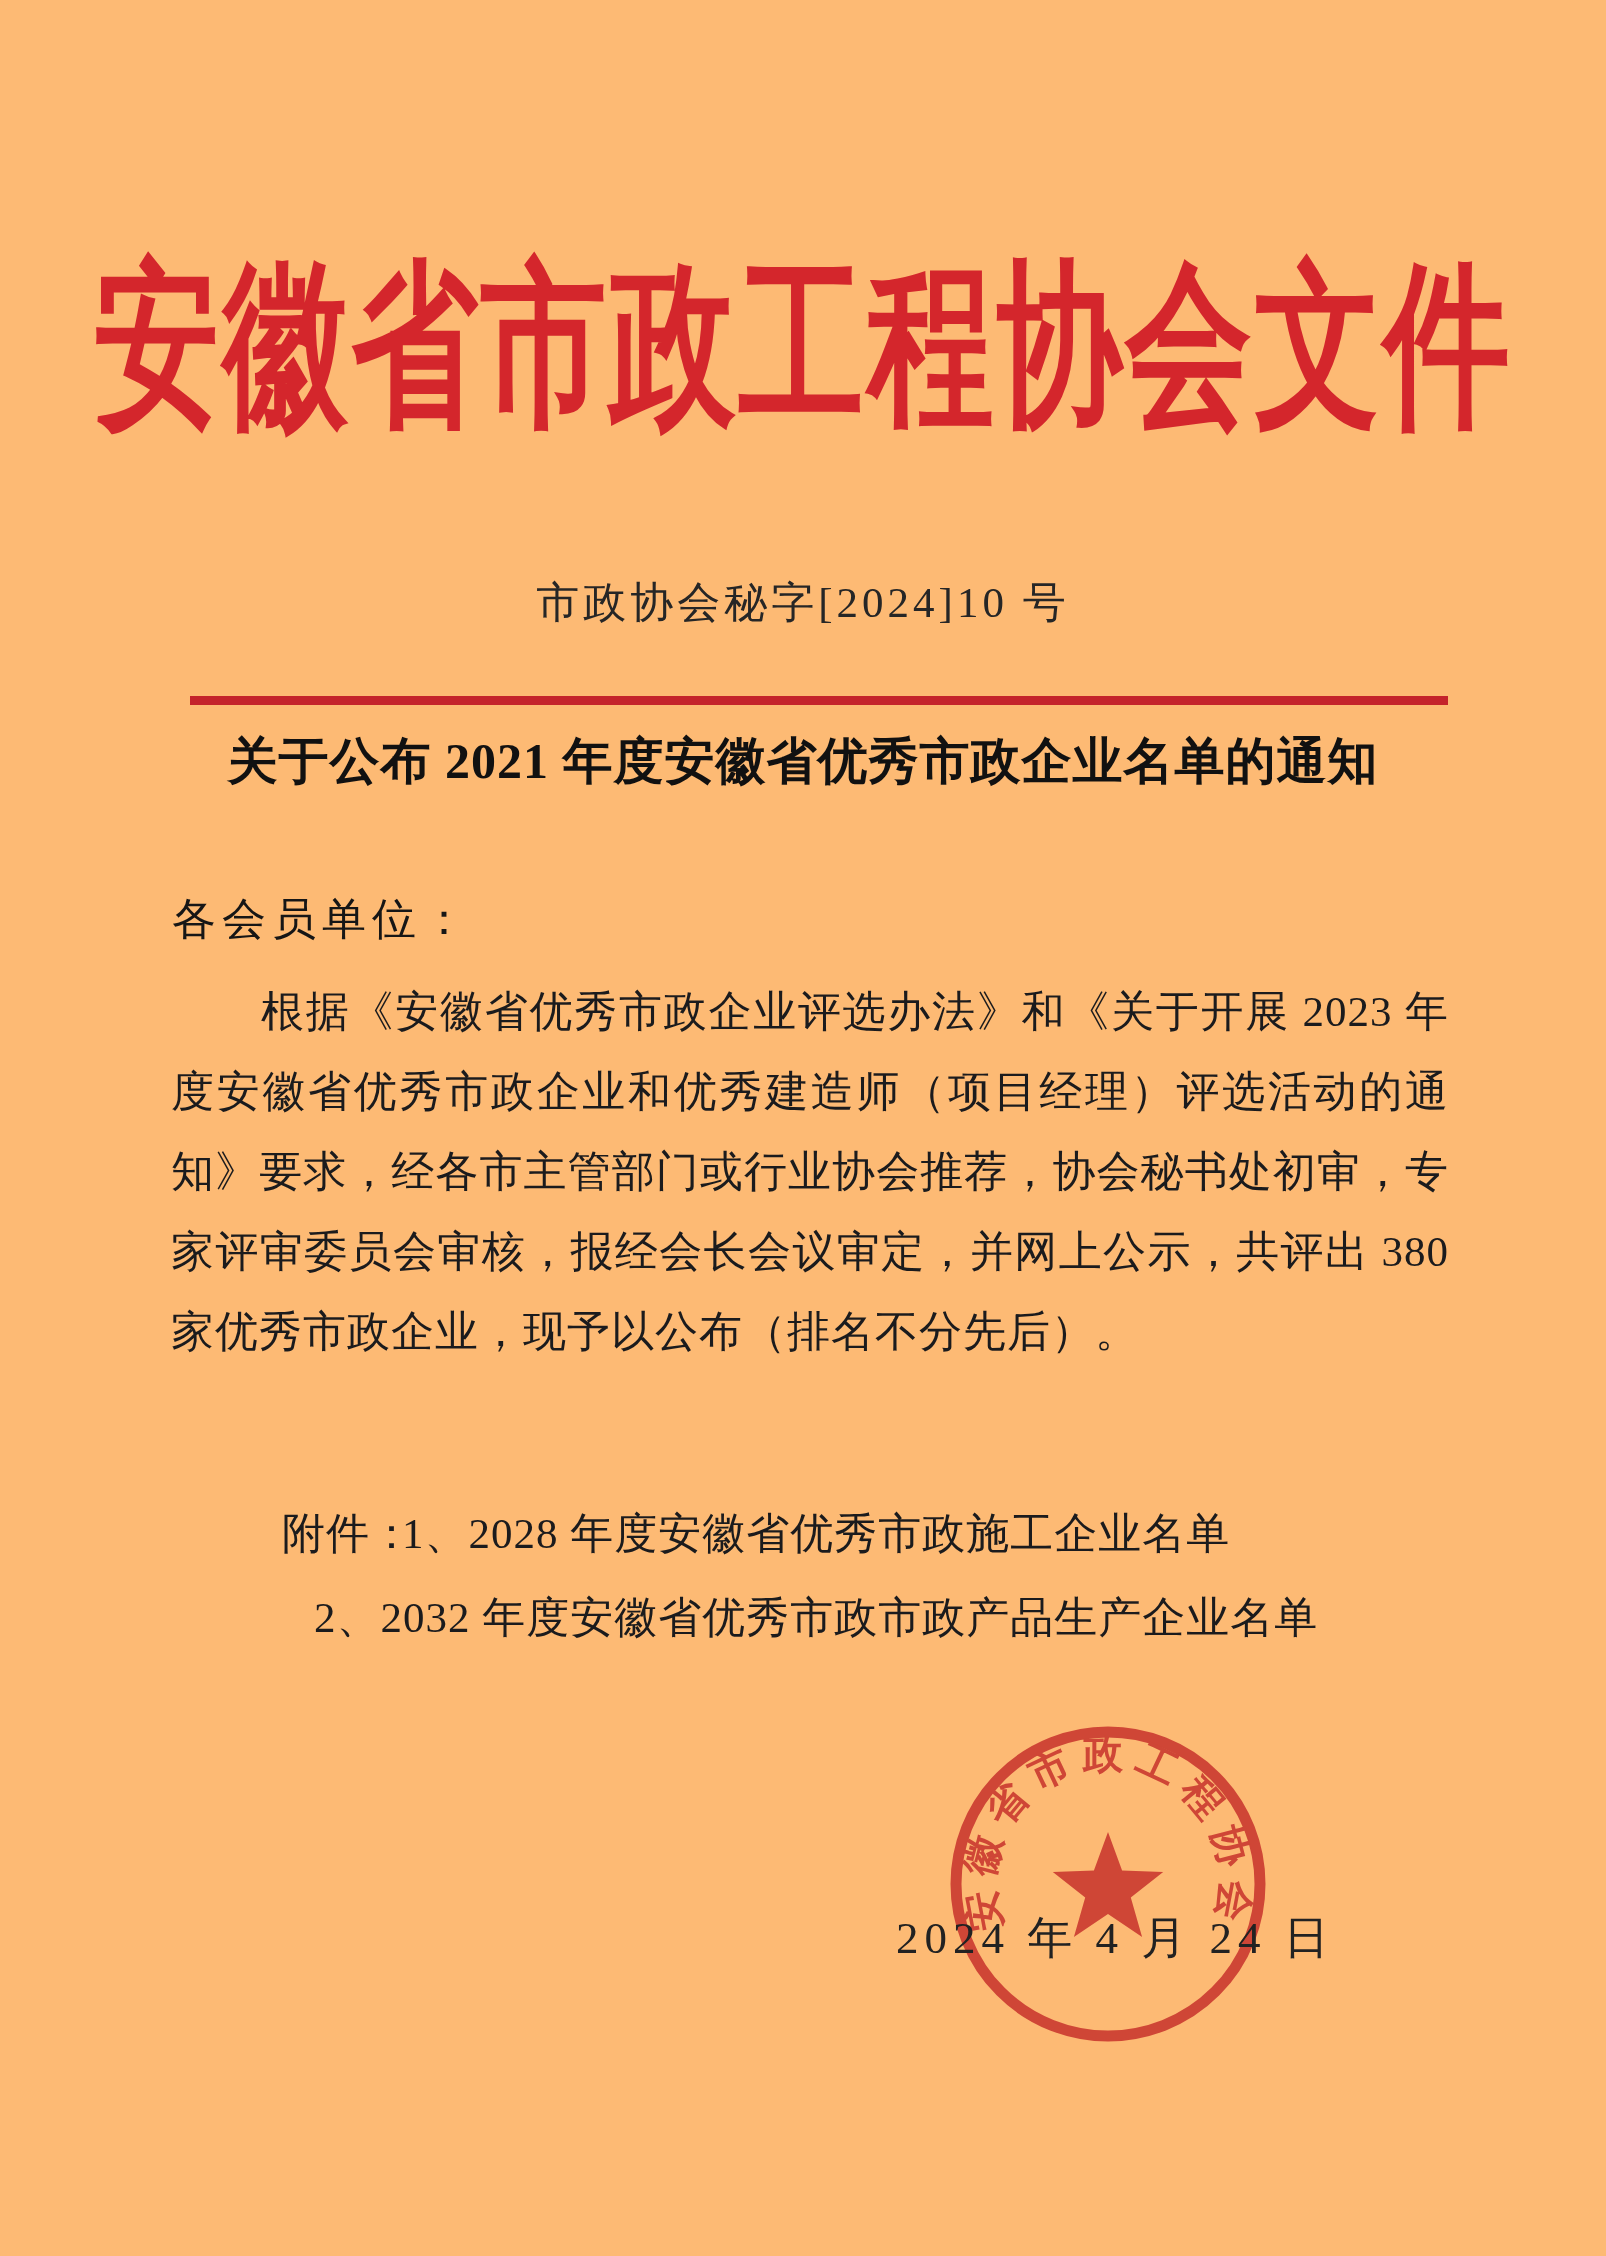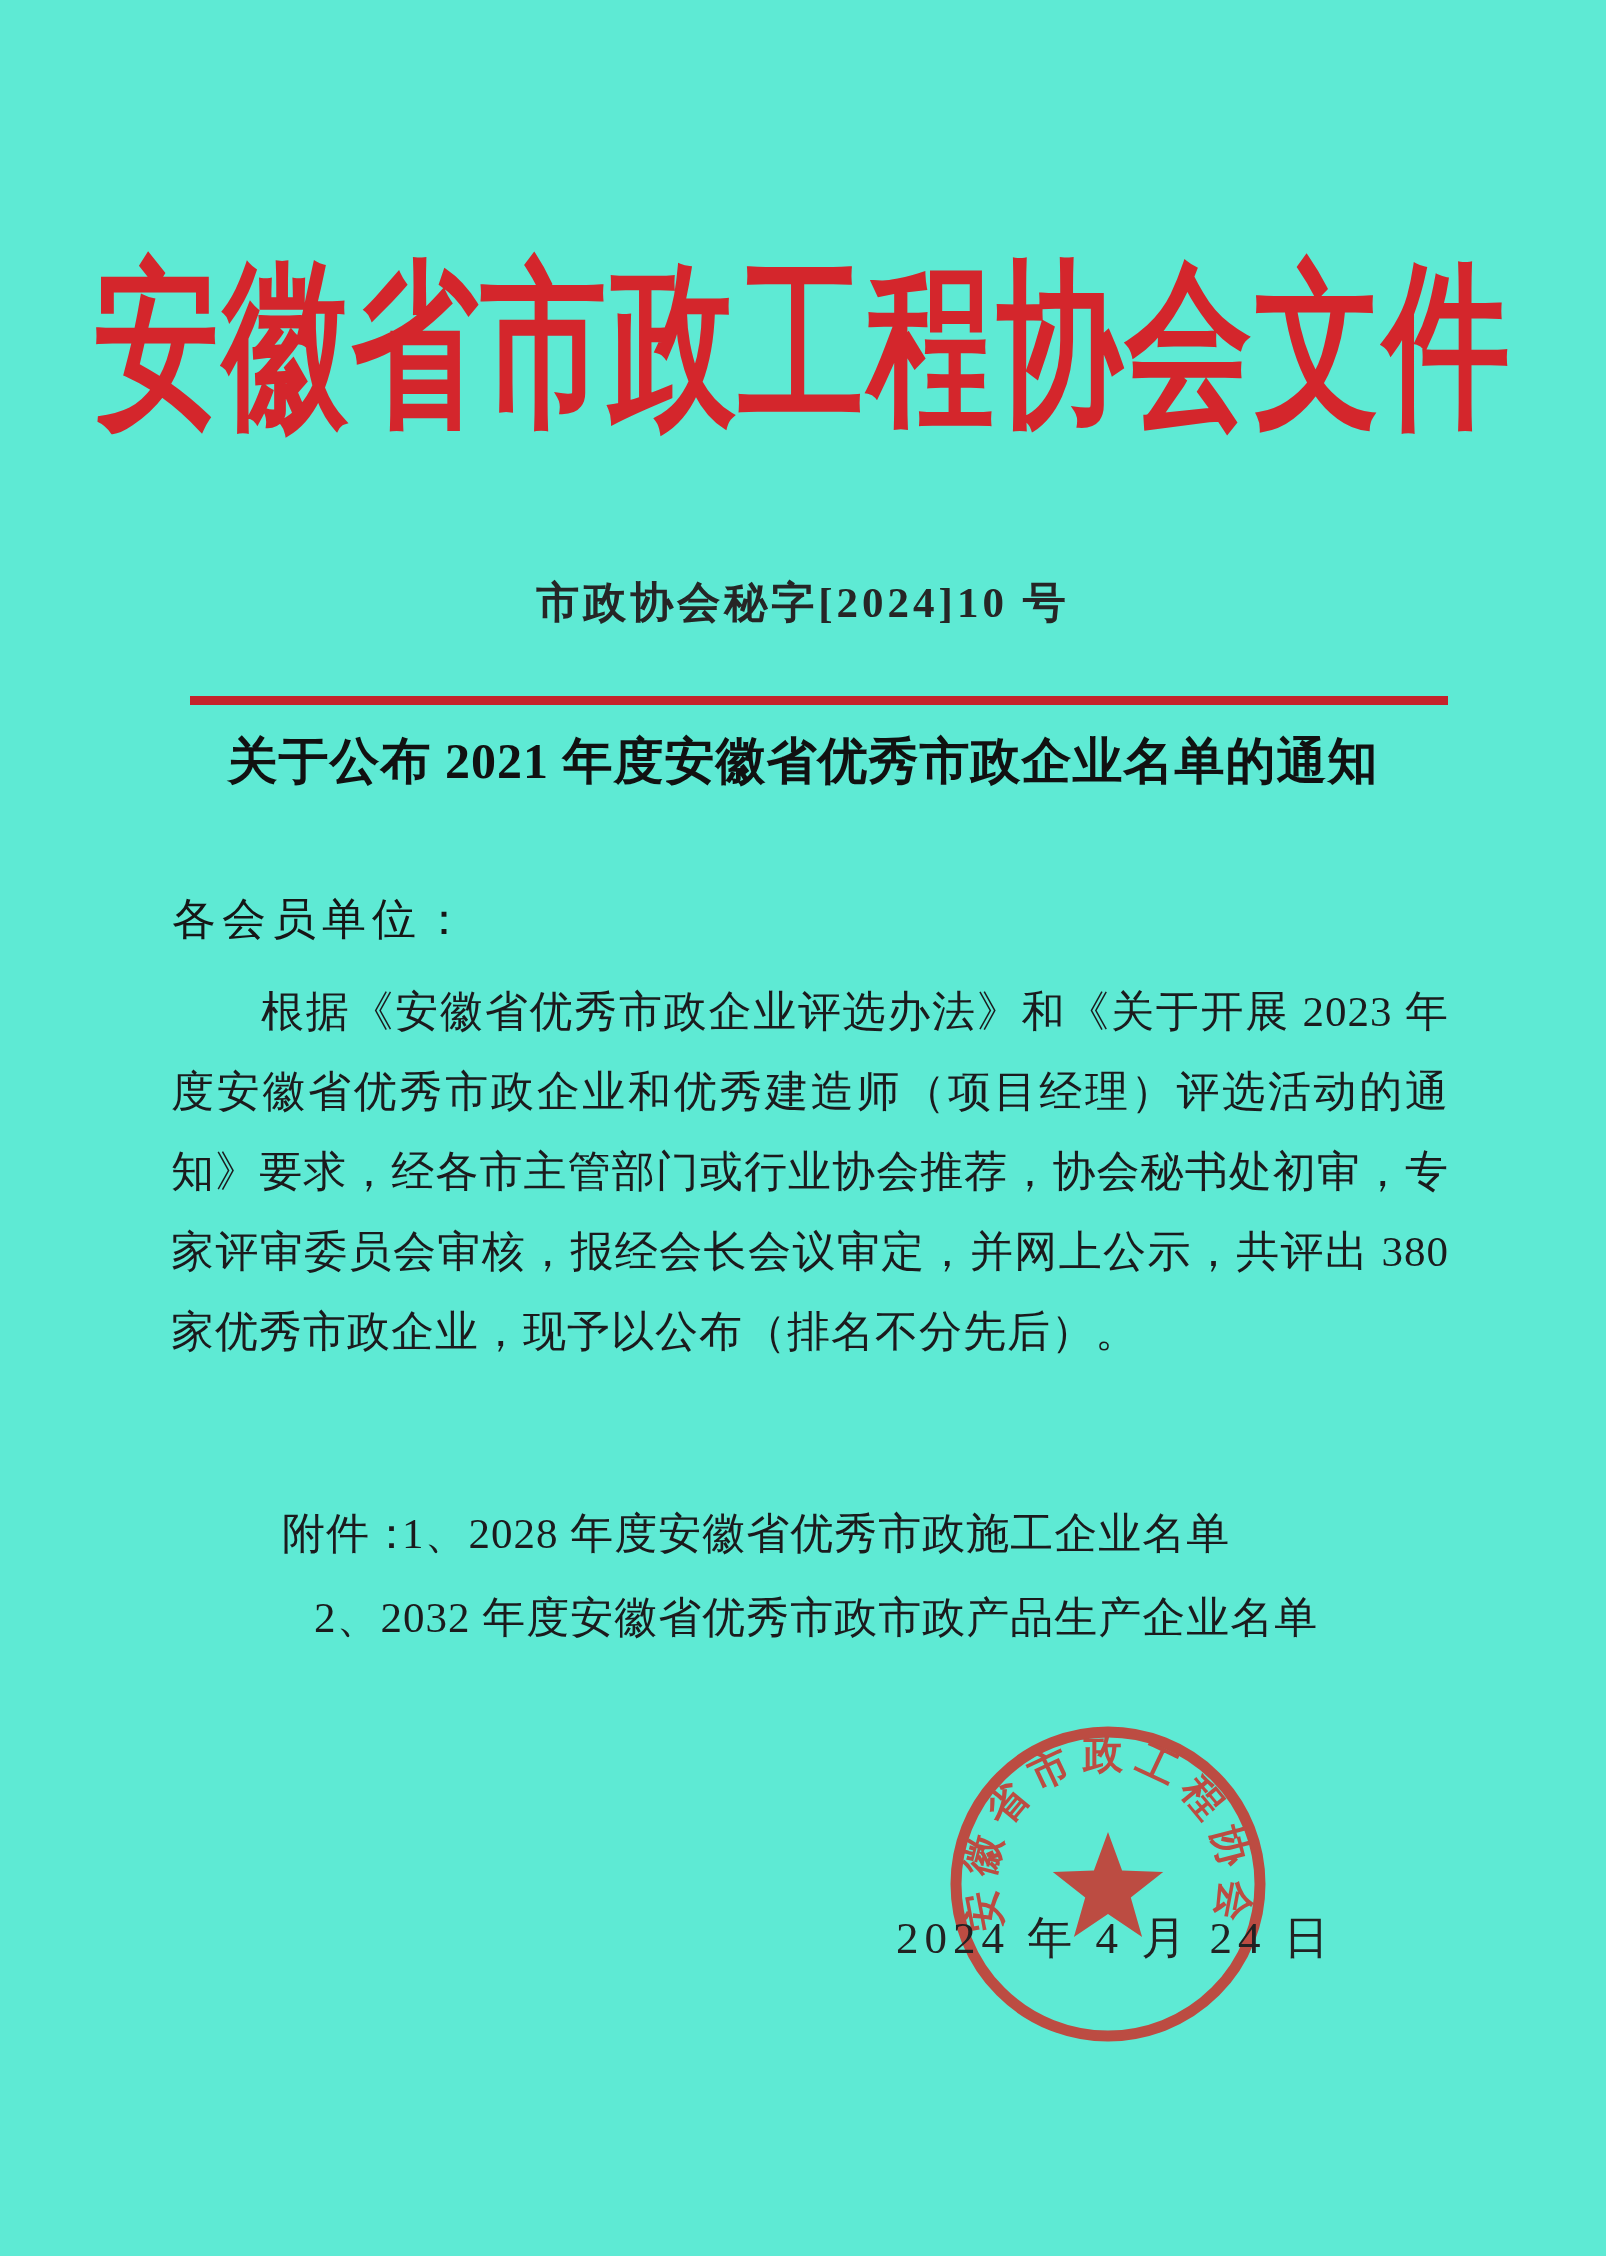--- a/index.html
+++ b/index.html
@@ -6,21 +6,21 @@
     margin: 0;
     padding: 0;
     background: #e8e6e2;
     font-family: "Liberation Serif", "DejaVu Serif", serif;
   }
   .page {
     position: relative;
     width: 1606px;
     height: 2256px;
     margin: 0 auto;
-    background: #5eead4;
+    background: #fdba74;
     overflow: hidden;
     color: #1d1d1f;
   }
   
   .org-title-wrap {
     position: absolute;
     top: 258px;
     left: 0;
     width: 100%;
     text-align: center;
@@ -39,21 +39,20 @@
   
   .doc-number {
     position: absolute;
     top: 574px;
     left: 0;
     width: 100%;
     text-align: center;
     font-size: 43px;
     letter-spacing: 4px;
     color: #262626;
-    font-weight: bold;
   }
   
   .red-rule {
     position: absolute;
     top: 696px;
     left: 190px;
     width: 1258px;
     height: 9px;
     background: #c4232b;
   }

